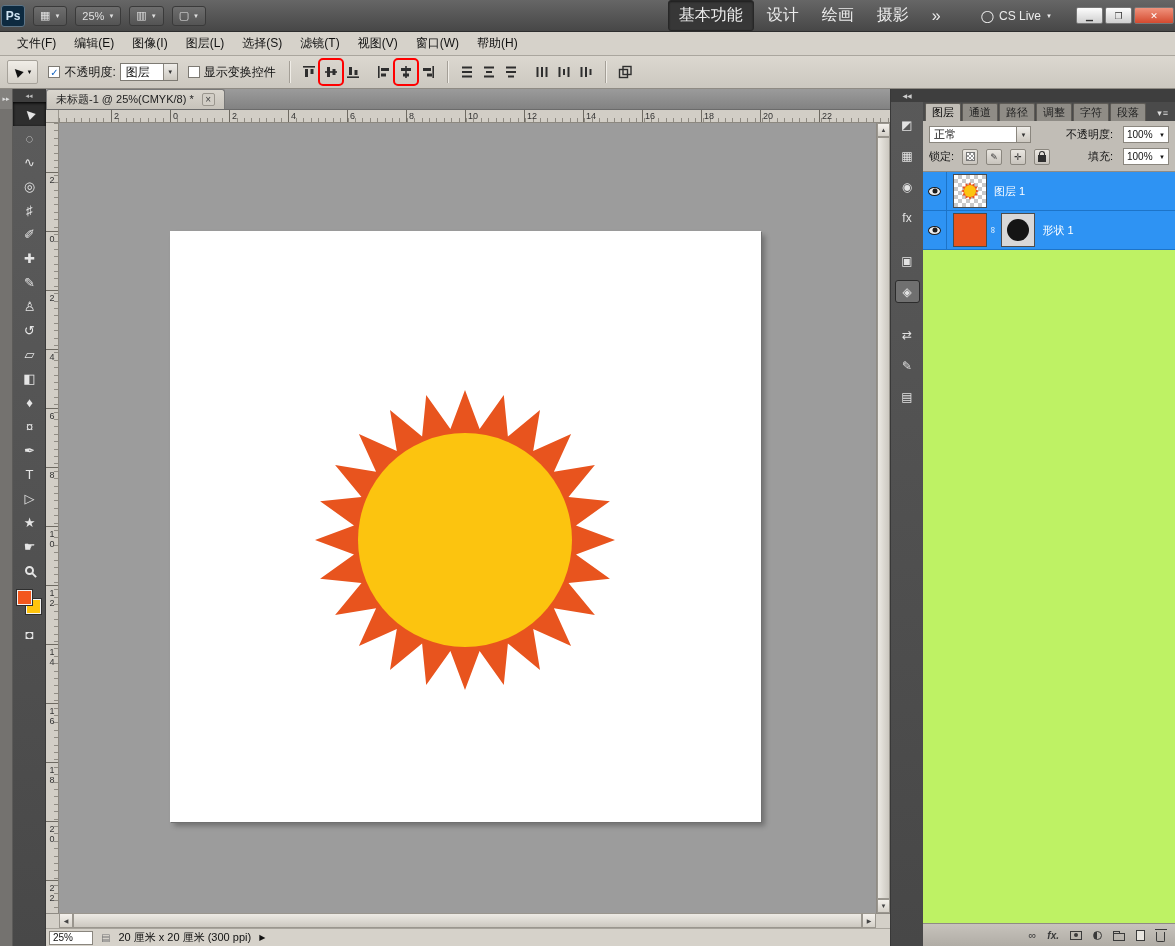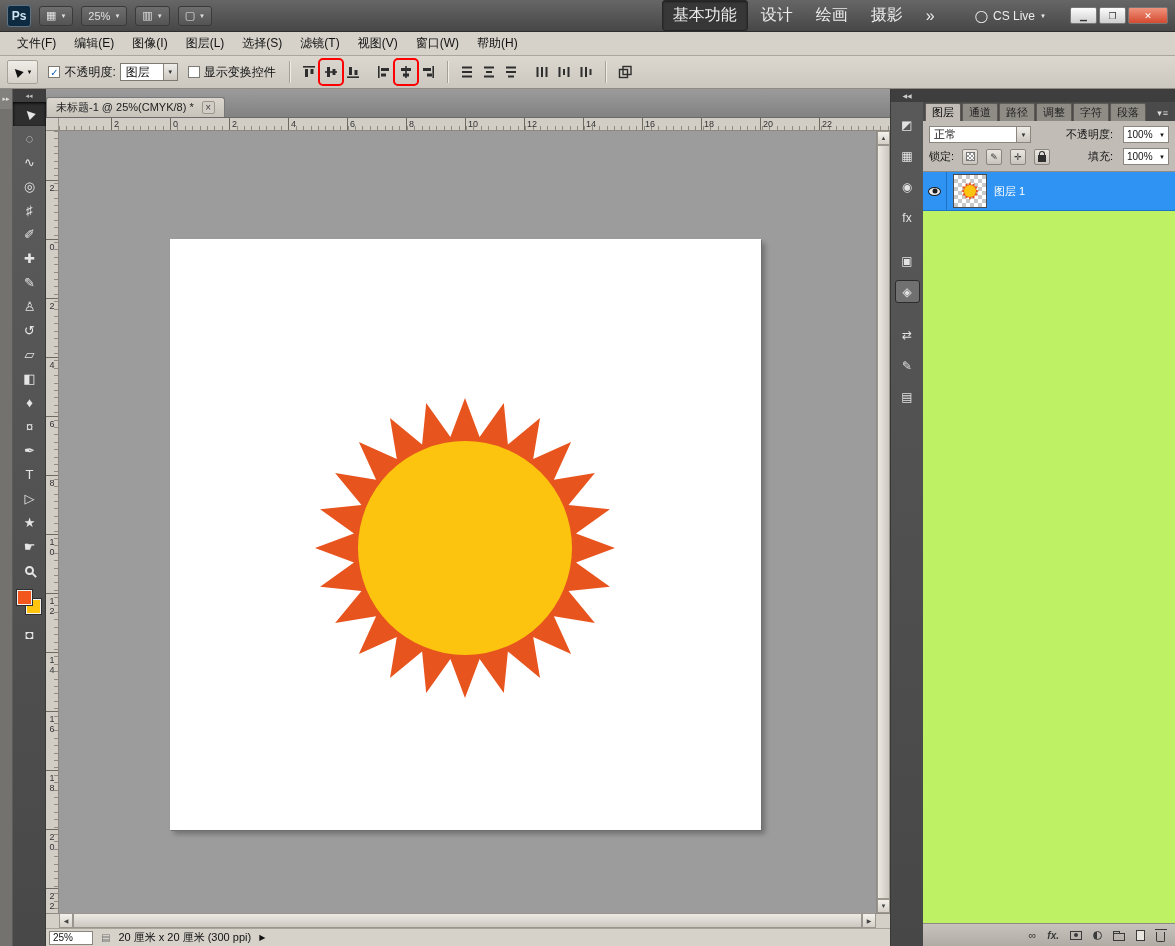--- a/index.html
+++ b/index.html
@@ -1,20 +1,20 @@
 <!DOCTYPE html>
 <html><head>
 <meta charset="utf-8">
 <style>
   *{margin:0;padding:0;box-sizing:border-box}
   body{font-family:"Liberation Sans","DejaVu Sans",sans-serif;background:#333}
   .app{position:relative;width:1175px;height:946px;background:#9c9c9c;overflow:hidden;font-size:12px;color:#111}
 
   
-  .titlebar{position:absolute;left:0;top:0;right:0;height:32px;background:linear-gradient(#666,#474747);display:flex;align-items:center;padding:0 7px;gap:8px;color:#e6e6e6;border-bottom:1px solid #2e2e2e}
+  .titlebar{position:absolute;left:0;top:0;right:0;height:32px;background:linear-gradient(#666,#474747);display:flex;align-items:center;padding:0 1px;gap:8px;color:#e6e6e6;border-bottom:1px solid #2e2e2e}
   .pslogo{width:24px;height:22px;background:#0d2a40;color:#cfe3f2;border:1px solid #5d7main486;border:1px solid #5d7486;border-radius:3px;font-size:12px;font-weight:bold;display:flex;align-items:center;justify-content:center}
   .tb-btn{display:flex;align-items:center;gap:4px;padding:2px 6px;height:20px;border:1px solid #3a3a3a;border-radius:3px;background:linear-gradient(#6e6e6e,#545454);font-size:11px;color:#e0e0e0}
   .caret{font-size:6px;line-height:1}
   .ws-group{display:flex;margin-left:auto;gap:3px;align-items:center}
   .ws{padding:4px 10px;font-size:16px;color:#ececec}
   .ws.active{background:#373737;border:1px solid #272727;border-radius:3px;box-shadow:inset 0 1px 2px #1d1d1d}
   .cslive{display:flex;align-items:center;gap:5px;margin-left:22px;font-size:12px;color:#ececec}
   .winbtns{display:flex;gap:2px;margin-left:16px}
   .winbtn{width:27px;height:17px;background:linear-gradient(#fdfdfd,#cfcfcf);border:1px solid #777;font-size:9px;display:flex;align-items:center;justify-content:center;color:#333;border-radius:2px}
   .winbtn.close{background:linear-gradient(#f0937d,#d44a2f);color:#fff;width:40px;font-weight:bold}
@@ -46,21 +46,21 @@
   .tool.sel{background:#2e2e2e;box-shadow:inset 0 1px 3px #000}
   .rot{display:inline-block;transform:rotate(-135deg);font-size:11px}
   .zoomg{width:9px;height:9px;border:2px solid #e5e5e5;border-radius:50%;position:relative}
   .zoomg::after{content:'';position:absolute;width:2px;height:6px;background:#e5e5e5;transform:rotate(-45deg);right:-3px;bottom:-5px}
   .swatches{position:relative;width:33px;height:32px;margin-top:8px}
   .fg-sq{position:absolute;left:4px;top:0;width:15px;height:15px;border:1px solid #f2f2f2;box-shadow:0 0 0 1px #2e2e2e;z-index:2}
   .bg-sq{position:absolute;left:13px;top:9px;width:15px;height:15px;border:1px solid #f2f2f2;box-shadow:0 0 0 1px #2e2e2e}
 
   
   .doc-area{position:absolute;left:46px;top:89px;width:844px;bottom:0;display:flex;flex-direction:column}
-  .tabbar{height:29px;background:linear-gradient(#9b9b9b,#828282);border-bottom:1px solid #6b6b6b;display:flex;align-items:flex-end}
+  .tabbar{height:21px;background:linear-gradient(#9b9b9b,#828282);border-bottom:1px solid #6b6b6b;display:flex;align-items:flex-end}
   .doc-tab{height:20px;background:linear-gradient(#dad6ce,#c7c3bb);border:1px solid #787878;border-bottom:none;display:flex;align-items:center;gap:8px;padding:0 9px;font-size:11px;color:#222;border-radius:3px 3px 0 0}
   .tab-close{width:13px;height:13px;display:flex;align-items:center;justify-content:center;font-size:10px;color:#444;border:1px solid #9a968e;border-radius:2px;background:#d2cec6}
   .ruler-row{height:13px;display:flex}
   .ruler-corner{width:13px;background:#d2cec6;border-right:1px solid #9a968e;border-bottom:1px solid #8c8880}
   .hruler{position:relative;flex:1;background:#d2cec6;border-bottom:1px solid #8c8880;overflow:hidden;background-image:repeating-linear-gradient(to right,#8f8b83 0 1px,transparent 1px 7.4px);background-size:100% 4px;background-position:0 100%;background-repeat:no-repeat}
   .htick{position:absolute;top:0;font-size:9px;color:#333;padding-left:3px;line-height:12px}
   .htick::before{content:'';position:absolute;left:0;top:0;height:13px;width:1px;background:#6e6a62}
   .canvas-row{flex:1;display:flex;min-height:0}
   .vruler{width:13px;position:relative;background:#d2cec6;border-right:1px solid #8c8880;background-image:repeating-linear-gradient(to bottom,#8f8b83 0 1px,transparent 1px 7.4px);background-size:4px 100%;background-position:100% 0;background-repeat:no-repeat;overflow:hidden}
   .vtick{position:absolute;left:0;width:12px;font-size:9px;color:#333;writing-mode:vertical-rl;text-orientation:upright;padding-top:3px;text-align:left;line-height:12px}
@@ -510,20 +510,31 @@
             <span class="eye"></span>
           </div>
         <div class="thumb checker">
           <svg width="20" height="20" viewBox="0 0 20 20">
             <polygon points="10.0,1.0 11.6,4.0 14.5,2.2 14.4,5.6 17.8,5.5 16.0,8.4 19.0,10.0 16.0,11.6 17.8,14.5 14.4,14.4 14.5,17.8 11.6,16.0 10.0,19.0 8.4,16.0 5.5,17.8 5.6,14.4 2.2,14.5 4.0,11.6 1.0,10.0 4.0,8.4 2.2,5.5 5.6,5.6 5.5,2.2 8.4,4.0" fill="#e8541e"></polygon>
             <circle cx="10" cy="10" r="6" fill="#fcc40f"></circle>
           </svg>
         </div>
         <span class="layer-name">图层 1</span>
       </div>
+      <div class="layer-row sel">
+        <div class="eye-cell">
+            <span class="eye"></span>
+          </div>
+        <div class="thumb" style="background: rgb(232, 84, 30);"></div>
+        <span class="linkic">∞</span>
+        <div class="mask-thumb">
+            <div class="mask-circle"></div>
+          </div>
+        <span class="layer-name">形状 1</span>
+      </div>
     </div>
     <div class="panel-bottom">
       <span class="pb-icon" title="链接图层">∞</span>
       <span class="pb-icon fx-t" title="添加图层样式">fx.</span>
       <span class="pb-icon" title="添加图层蒙版">
           <span class="maskic"></span>
         </span>
       <span class="pb-icon" title="创建新的填充或调整图层">
           <span class="adjic"></span>
         </span>

